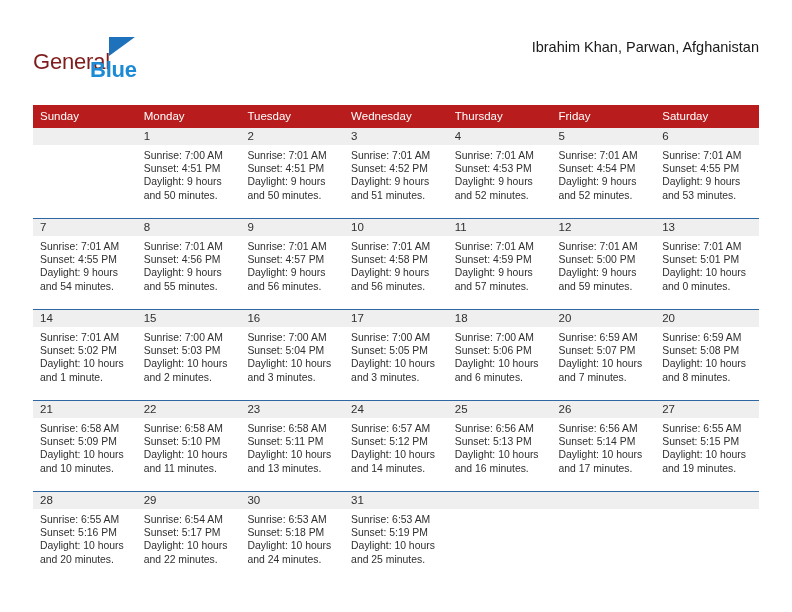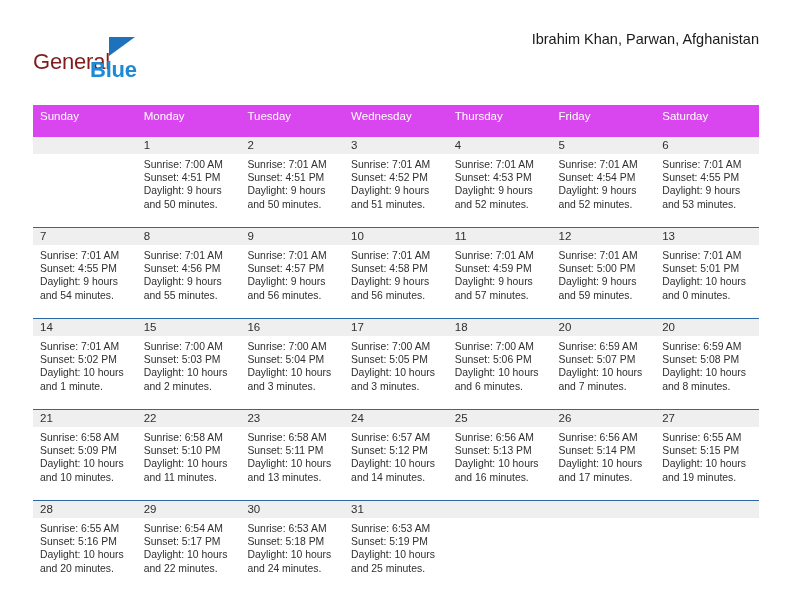--- a/index.html
+++ b/index.html
@@ -71,40 +71,40 @@
   .cal-title {
     font-size: 27px;
     color: #1a1a1a;
     line-height: 34px;
     white-space: nowrap;
   }
   .cal-subtitle {
     font-size: 14.5px;
     color: #1a1a1a;
     line-height: 22px;
-    margin-top: 2px;
+    margin-top: 10px;
     white-space: nowrap;
   }
 
   
   .calendar {
     position: absolute;
     left: 33px;
     top: 105px;
     width: 726px;
     border-collapse: collapse;
     table-layout: fixed;
   }
   .calendar th {
-    background: #d946ef;
+    background: #b91c1c;
     color: #ffffff;
     font-size: 11.5px;
     font-weight: normal;
     text-align: left;
-    padding: 5px 0 15px 7px;
+    padding: 5px 0 6px 7px;
     height: 21px;
     line-height: 12px;
   }
   .weekrow > td {
     padding: 0;
     vertical-align: top;
     border-top: 1px solid #2d68a5;
     height: 90px;
   }
   .weekrow.first > td { border-top: none; }

